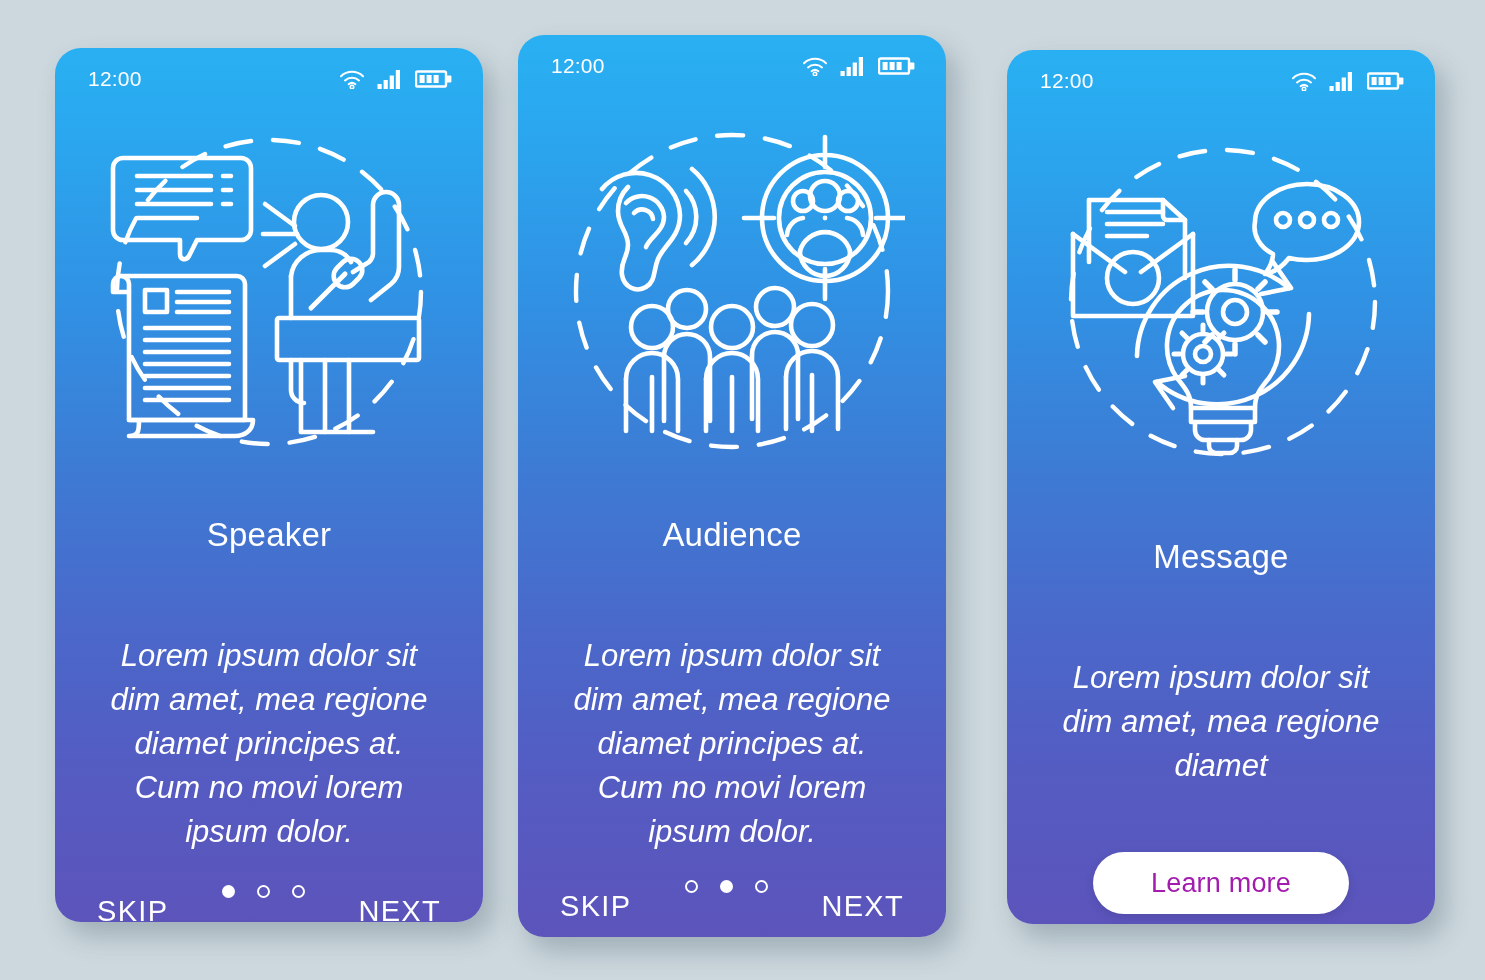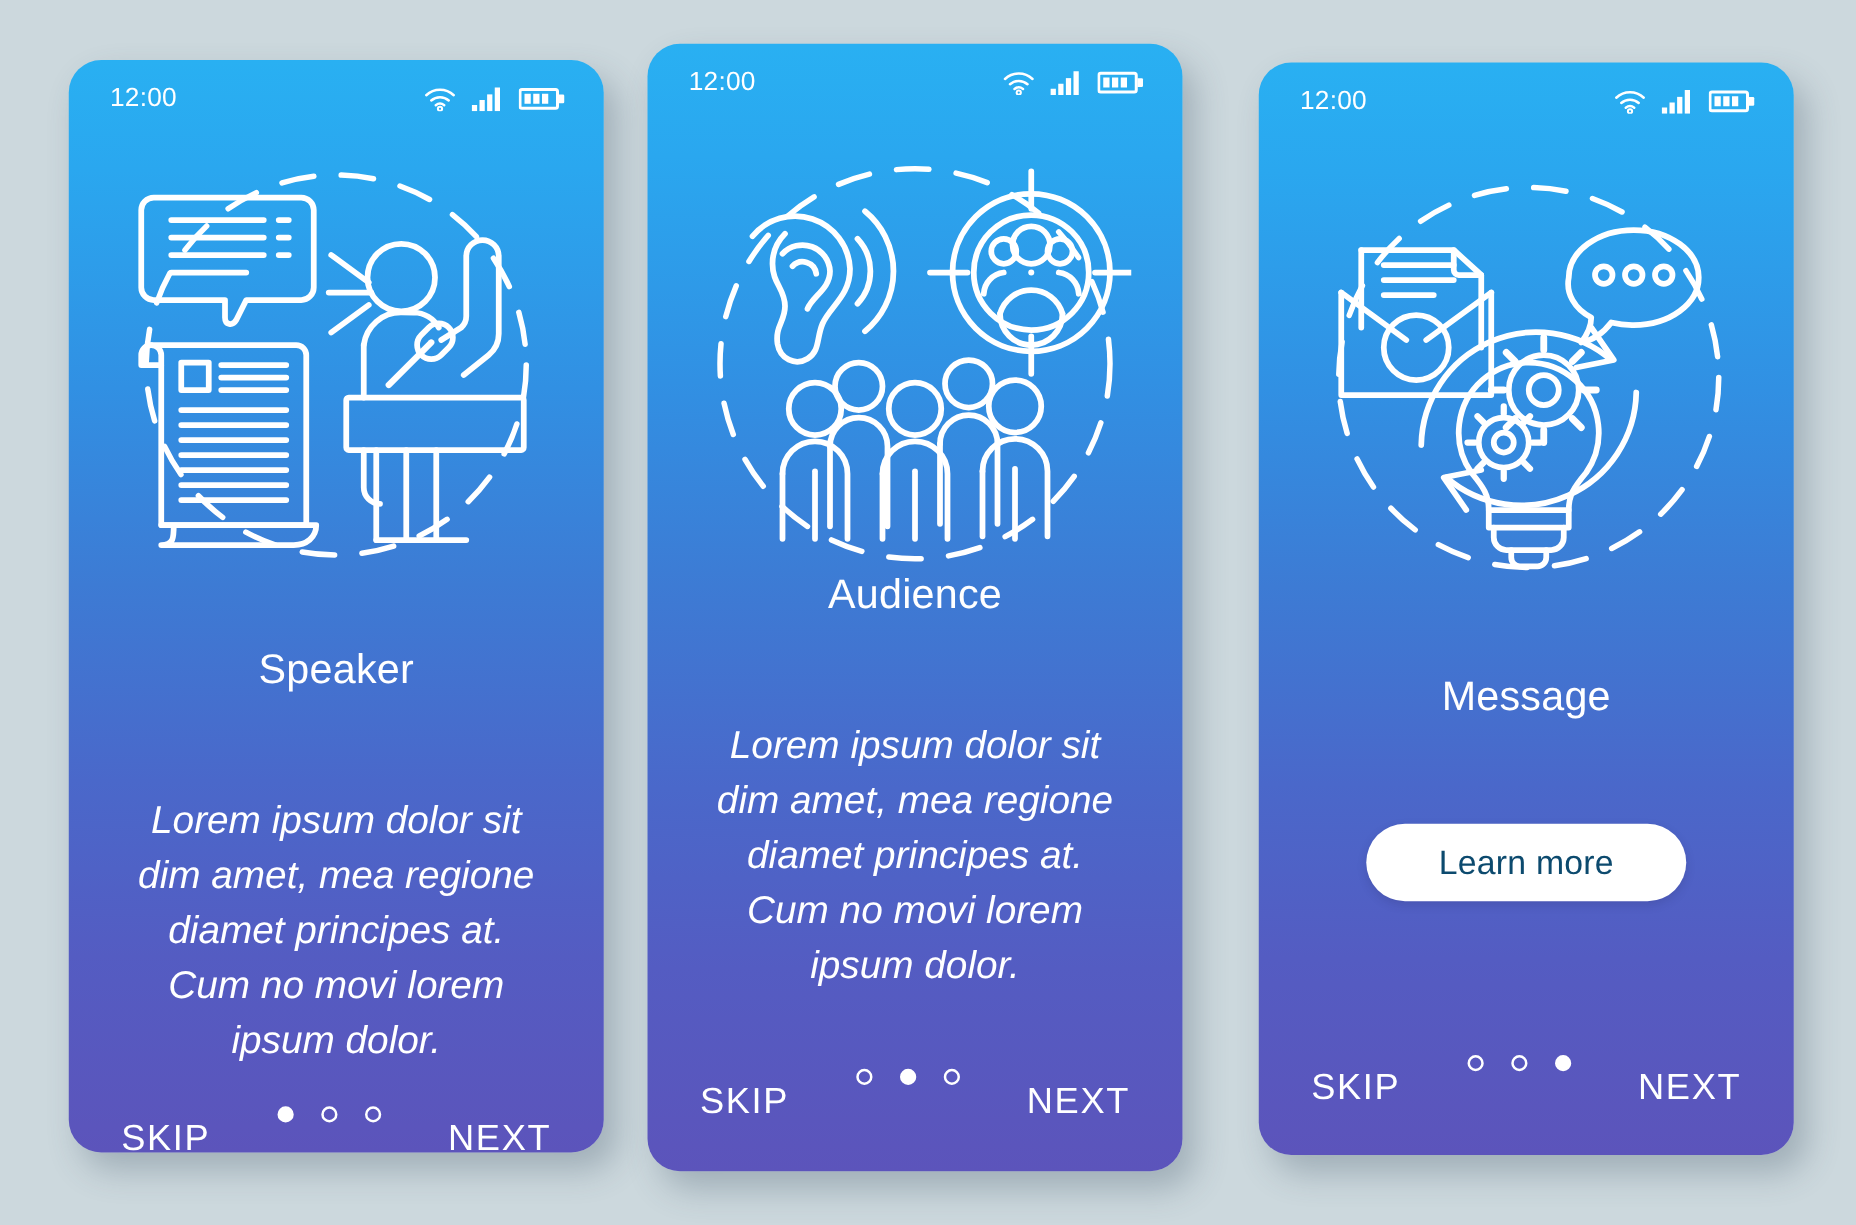--- a/index.html
+++ b/index.html
@@ -98,30 +98,30 @@
     line-height: 1.42;
     text-align: center;
     font-weight: 400;
     font-style: italic;
   }
 
   
   .phone-1 .card-title { margin-top: 62px; }
   .phone-1 .card-body  { margin-top: 44px; max-width: 330px; }
 
-  .phone-2 .card-title { }
+  .phone-2 .card-title { margin-top: 60px; }
   .phone-2 .card-body  { margin-top: 44px; max-width: 330px; }
 
   .phone-3 .card-title { margin-top: 72px; }
   .phone-3 .card-body  { margin-top: 44px; max-width: 330px; }
 
   .learn-btn {
-    margin-top: 47px;
+    margin-top: 28px;
     background: #ffffff;
-    color: #0c4a6e;
+    color: #a21caf;
     border: none;
     border-radius: 34px;
     height: 62px;
     padding: 0 58px;
     font-family: "Liberation Sans", sans-serif;
     font-size: 27px;
     letter-spacing: 0.2px;
     cursor: pointer;
     box-shadow: 0 3px 8px rgba(40,40,90,.18);
   }
@@ -447,20 +447,21 @@
             <path d="M222 136 l18 26 l-30 6"></path>
             <path d="M258 188 a92 92 0 0 1 -152 68"></path>
             <path d="M122 282 l-18 -26 l30 -6"></path>
           </g>
         </g>
       </svg>
     </div>
 
     <div class="content">
       <div class="card-title">Message</div>
+      <div class="card-body">Lorem ipsum dolor sit dim amet, mea regione diamet</div>
       <button class="learn-btn">Learn more</button>
     </div>
 
     <div class="footer">
       <span class="nav-link">SKIP</span>
       <span class="dots">
         <span class="dot"></span>
         <span class="dot"></span>
         <span class="dot active"></span>
       </span>

